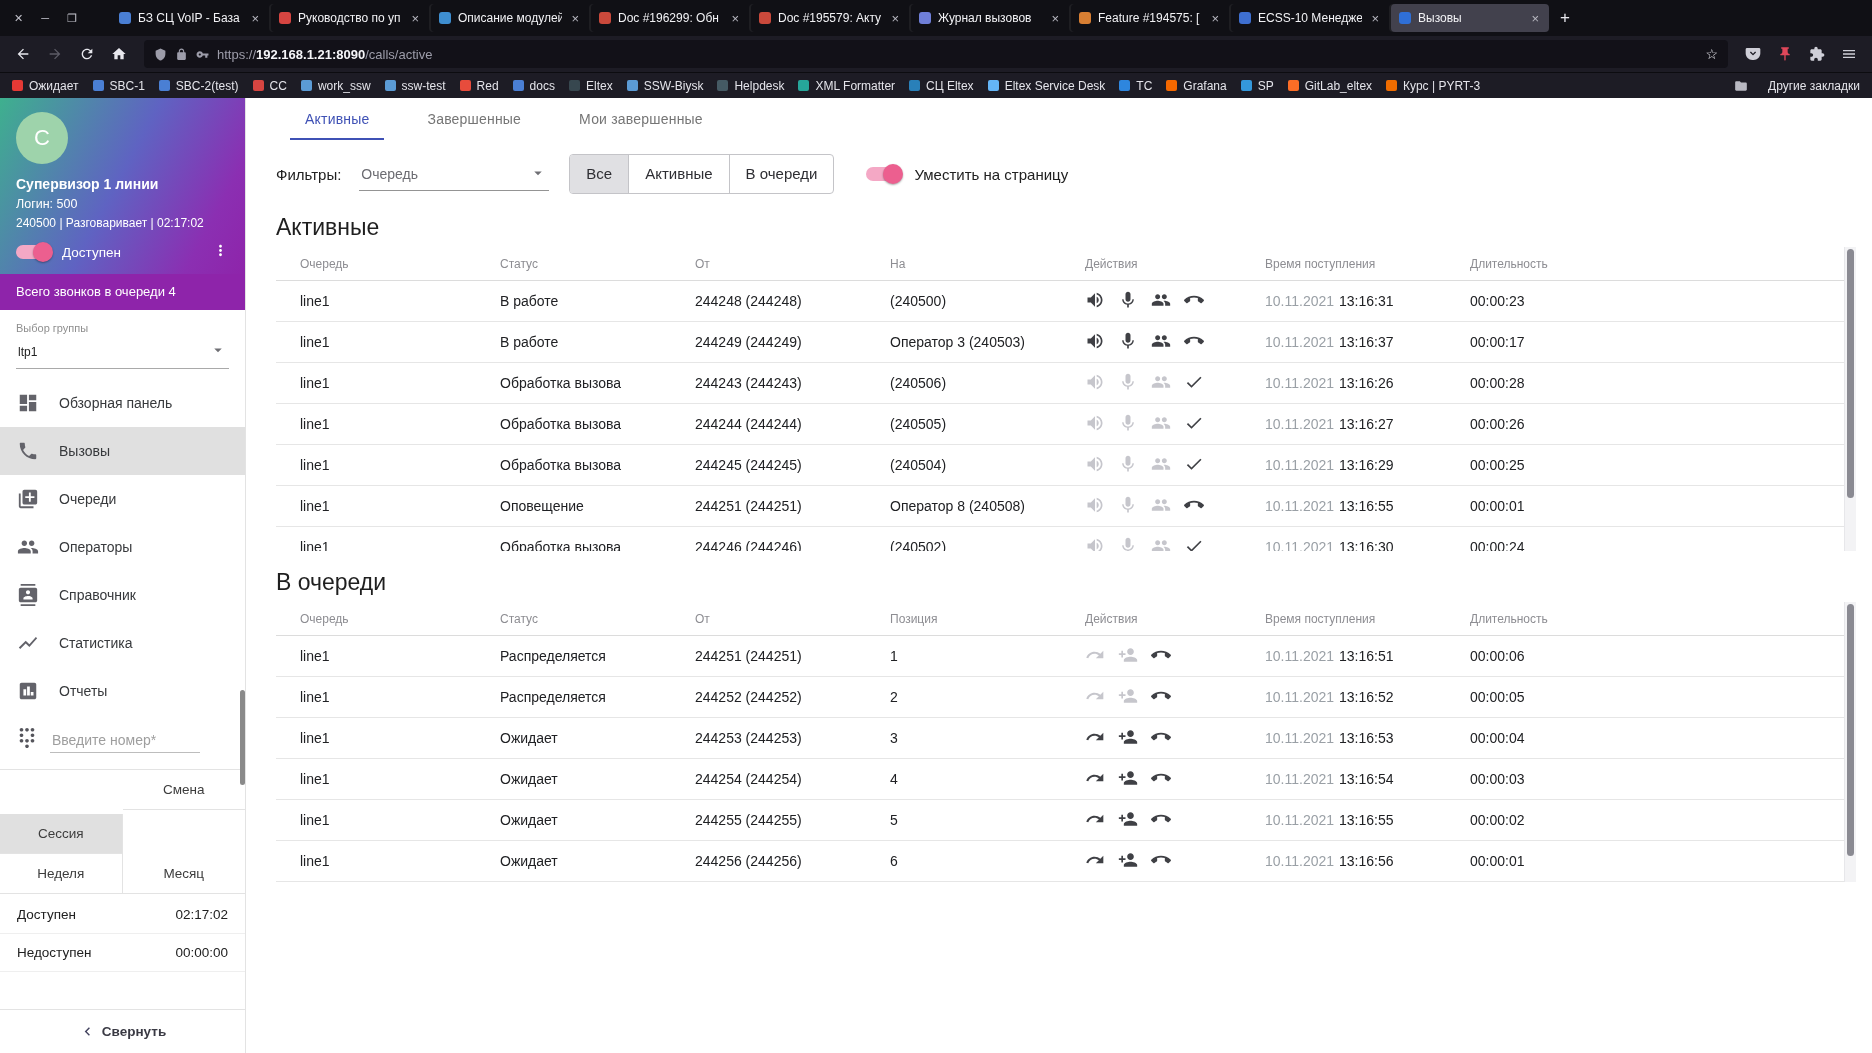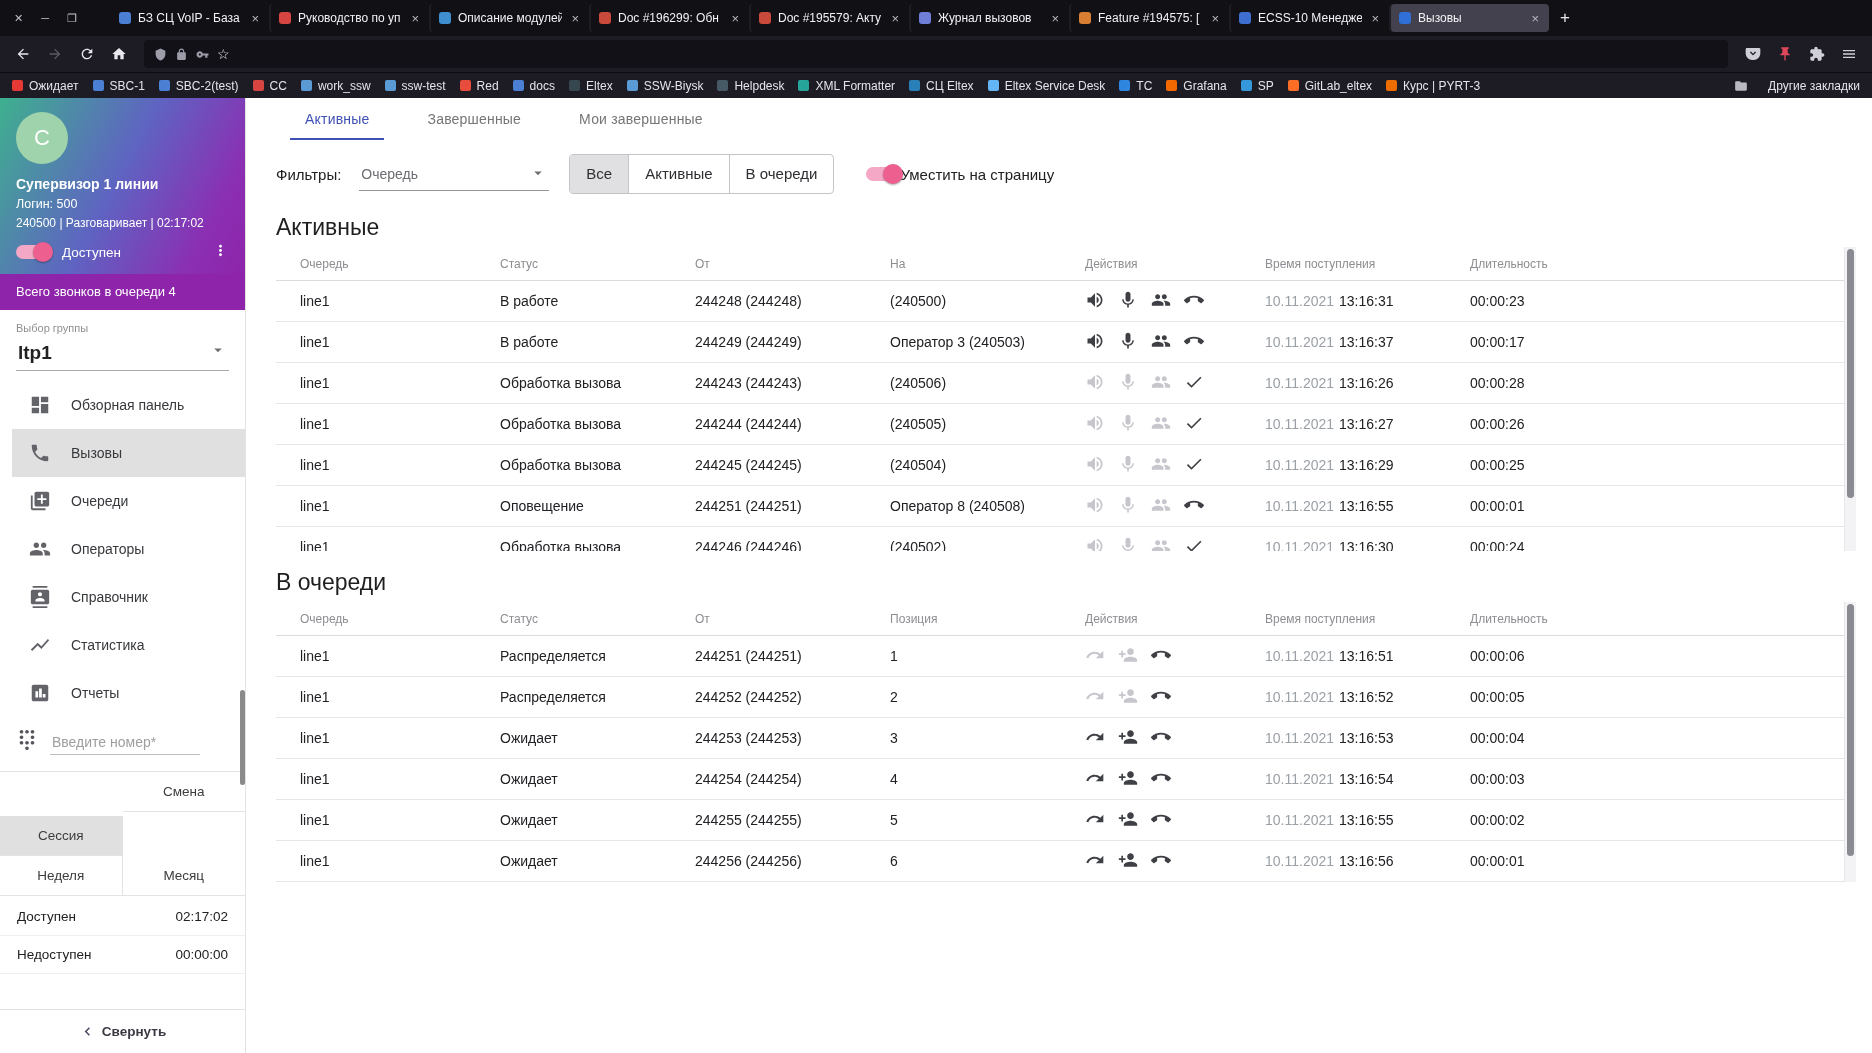--- a/index.html
+++ b/index.html
@@ -61,25 +61,25 @@
   .kebab svg { width:17px; height:17px; fill:#fff; }
   .queue-banner { background:#8e24aa; color:#fff; font-size:13px; padding:10px 16px 11px; }
 
   .toggle { width:34px; height:14px; border-radius:7px; background:#f4a8c5; position:relative; flex:none; display:inline-block; }
   .toggle::after { content:""; position:absolute; top:-3px; left:-3px; width:20px; height:20px; border-radius:50%;
                    background:#fafafa; box-shadow:0 1px 2px rgba(0,0,0,.35); }
   .toggle.on::after { left:auto; right:-3px; background:#ec5f8f; }
 
   .group { padding:12px 16px 2px; }
   .group-label { font-size:11px; color:#8f8f8f; }
-  .group-sel { display:flex; align-items:flex-end; justify-content:space-between; border-bottom:1px solid #a9a9a9;
-               padding:7px 2px 6px; font-size:19px; color:#212121; cursor:pointer;font-weight:bold; }
+  .group-sel { display:flex; align-items:center; justify-content:space-between; border-bottom:1px solid #a9a9a9;
+               padding:7px 2px 6px; font-size:12px; color:#212121; cursor:pointer; }
   .caret svg { width:18px; height:18px; fill:#6f6f74; }
 
-  .menu { margin-top:8px;padding-left:12px; }
+  .menu { margin-top:8px; }
   .menu-item { height:48px; display:flex; align-items:center; gap:20px; padding:0 17px; font-size:14px; color:#37393c; cursor:pointer; }
   .menu-item.active { background:#e0e0e0; }
   .menu-item svg { width:22px; height:22px; fill:#63636a; flex:none; }
 
   .dial { display:flex; align-items:center; gap:12px; padding:12px 16px 4px; }
   .dial svg { width:22px; height:22px; fill:#55555c; flex:none; }
   .dial input { border:none; outline:none; border-bottom:1px solid #bdbdbd; width:150px; font-size:14px;
                 padding:4px 2px; color:#212121; }
   .dial input::placeholder { color:#9e9e9e; }
 
@@ -108,21 +108,21 @@
   .mtab.active::after { content:""; position:absolute; left:14px; right:14px; bottom:0; height:2px; background:#3f51b5; }
 
   .filters { display:flex; align-items:center; gap:18px; margin-top:12px; height:44px; }
   .f-label { font-size:15px; color:#212121; }
   .f-select { width:190px; border-bottom:1px solid #949494; display:flex; align-items:center;
               justify-content:space-between; padding:6px 2px 5px; font-size:14px; color:#6c6c72; cursor:pointer; }
   .btn-group { display:flex; border:1px solid #c4c4c8; border-radius:4px; overflow:hidden; margin-left:2px; }
   .bg-btn { padding:0 16px; height:38px; line-height:38px; font-size:15px; color:#2e2e33; }
   .bg-btn + .bg-btn { border-left:1px solid #c4c4c8; }
   .bg-btn.selected { background:#e0e0e3; }
-  .fit { display:flex; align-items:center; font-size:15px; color:#212121; margin-left:14px; }
+  .fit { display:flex; align-items:center; gap:14px; font-size:15px; color:#212121; margin-left:14px; }
 
   .sec-title { font-size:23px; font-weight:500; color:#1f1f1f; margin-top:18px; }
   .table-wrap { position:relative; margin-top:6px; }
   .tgrid { display:grid; grid-template-columns:200px 195px 195px 195px 180px 205px 1fr;
            padding-left:24px; align-items:center; }
   .thead { height:34px; border-bottom:1px solid #dcdcdc; }
   .th { font-size:12px; color:#8d8d92; }
   .tbody.clip { height:270px; overflow:hidden; }
   .trow { height:41px; border-bottom:1px solid #e6e6e6; font-size:14px; color:#202124; }
   .td.actions { display:flex; gap:13px; }
@@ -219,20 +219,21 @@
     <div class="urlbar">
       <svg viewBox="0 0 24 24">
           <path d="M12 1L3 5v6c0 5.55 3.84 10.74 9 12 5.16-1.26 9-6.45 9-12V5l-9-4z"></path>
         </svg>
       <svg viewBox="0 0 24 24">
           <path d="M18 8h-1V6c0-2.76-2.24-5-5-5S7 3.24 7 6v2H6c-1.1 0-2 .9-2 2v10c0 1.1.9 2 2 2h12c1.1 0 2-.9 2-2V10c0-1.1-.9-2-2-2zM9 6c0-1.66 1.34-3 3-3s3 1.34 3 3v2H9V6z"></path>
         </svg>
       <svg viewBox="0 0 24 24">
           <path d="M12.65 10C11.83 7.67 9.61 6 7 6c-3.31 0-6 2.69-6 6s2.69 6 6 6c2.61 0 4.83-1.67 5.65-4H17v4h4v-4h2v-4H12.65zM7 14c-1.1 0-2-.9-2-2s.9-2 2-2 2 .9 2 2-.9 2-2 2z"></path>
         </svg>
+      <div class="url"><span class="url-scheme">https://</span><span class="url-host">192.168.1.21:8090</span><span class="url-path">/calls/active</span></div>
       <span class="star">☆</span>
     </div>
     <button class="tool-btn">
       <svg viewBox="0 0 24 24">
           <path d="M21 3H3c-1.1 0-2 .9-2 2v6c0 5.52 4.48 10 10 10h2c5.52 0 10-4.48 10-10V5c0-1.1-.9-2-2-2zm-4.83 7.17l-3.46 3.46c-.39.39-1.02.39-1.41 0l-3.47-3.46c-.39-.39-.39-1.02 0-1.41.39-.39 1.02-.39 1.41 0L12 11.5l2.76-2.76c.39-.39 1.02-.39 1.41 0 .39.4.39 1.03 0 1.43z"></path>
         </svg>
     </button>
     <button class="tool-btn pin">
       <svg viewBox="0 0 24 24">
           <path d="M16 9V4h1c.55 0 1-.45 1-1s-.45-1-1-1H7c-.55 0-1 .45-1 1s.45 1 1 1h1v5c0 1.66-1.34 3-3 3v2h5.97v7l1 1 1-1v-7H19v-2c-1.66 0-3-1.34-3-3z"></path>

